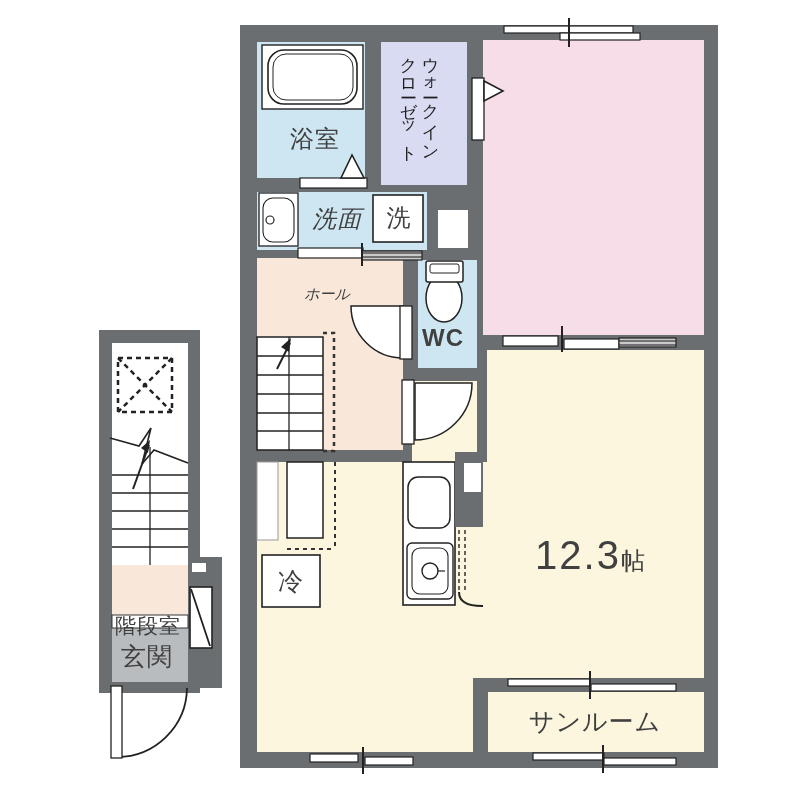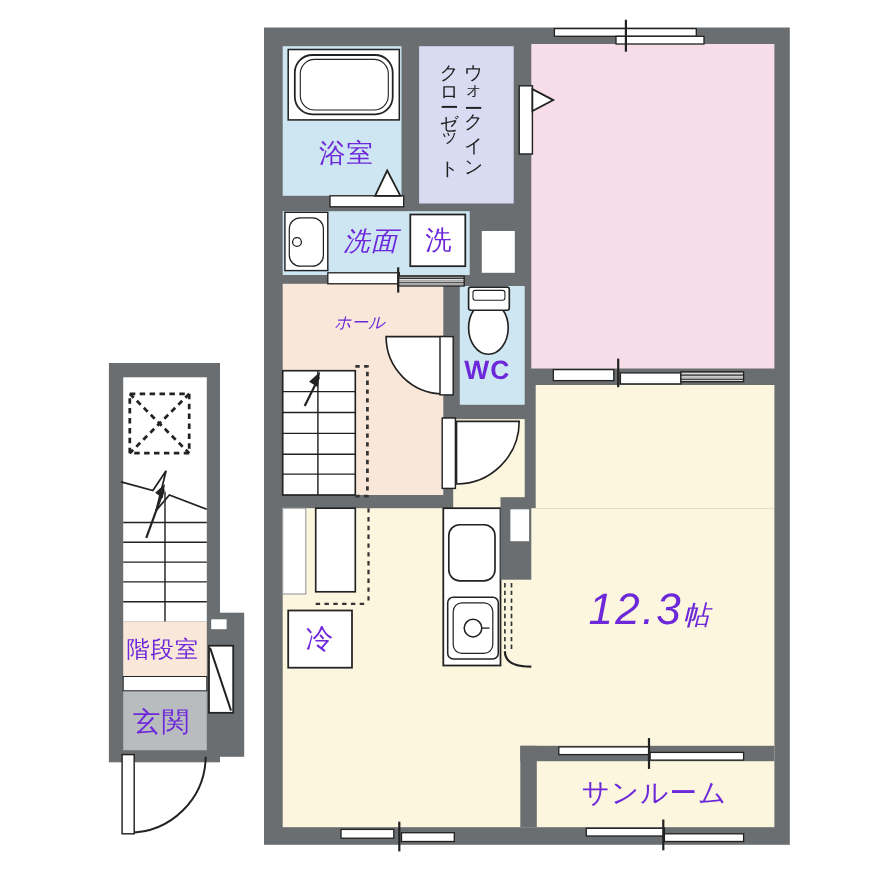--- a/index.html
+++ b/index.html
@@ -9,24 +9,24 @@
   .room{position:absolute;}
   .bg-blue{background:var(--water-blue);}
   .bg-lav{background:var(--closet-lavender);}
   .bg-pink{background:var(--bedroom-pink);}
   .bg-peach{background:var(--hall-peach);}
   .bg-cream{background:var(--ldk-cream);}
   .bg-gray{background:var(--entrance-gray);}
   .bg-white{background:#ffffff;}
   svg.overlay{position:absolute;left:0;top:0;z-index:30;}
   .label{position:absolute;transform:translate(-50%,-50%);white-space:nowrap;
-         color:#6d28d9;z-index:40;font-weight:500;letter-spacing:1px;}
+         color:#404040;z-index:40;font-weight:500;letter-spacing:1px;}
   .lbl-24{font-size:24px;}
   .lbl-25{font-size:25px;}
-  .lbl-21{font-size:21px;}
+  .lbl-21{font-size:21px;margin-top:36px;}
   .lbl-15{font-size:15px;letter-spacing:0px;font-style:italic;}
   .big{font-size:42px;letter-spacing:2px;}
   .unit{font-size:24px;letter-spacing:0;}
   .ldk-title{font-size:44px;letter-spacing:3px;}
   .num{font-size:40px;letter-spacing:2px;}
   .wic-label{position:absolute;left:399px;top:46px;z-index:40;display:flex;flex-direction:row-reverse;
              gap:3px;color:#1e1e1e;font-weight:500;}
   .wic-label span{writing-mode:vertical-rl;text-orientation:upright;font-size:17px;letter-spacing:2px;line-height:19px;}
 </style>
 </head>
@@ -225,21 +225,21 @@
   <div class="label lbl-24" style="left:337px;top:219px;font-style:italic;">洗面</div>
 
   <div class="label lbl-24" style="left:399px;top:218px;">洗</div>
 
 
   <div class="label lbl-24" style="left:443px;top:338px;font-weight:bold;">WC</div>
 
   <div class="label lbl-15" style="left:327px;top:294px;">ホール</div>
 
 
-  <div class="label" style="left:590px;top:555px;font-style:italic;">
+  <div class="label" style="left:590px;top:555px;">
     <span class="num">12.3</span><span class="unit">帖</span>
   </div>
 
   <div class="label lbl-25" style="left:291px;top:581px;">冷</div>
 
   <div class="label lbl-25" style="left:595px;top:721px;">サンルーム</div>
 
   <div class="label lbl-21" style="left:148px;top:590px;">階段室</div>
 
   <div class="label lbl-25" style="left:147px;top:656px;">玄関</div>

